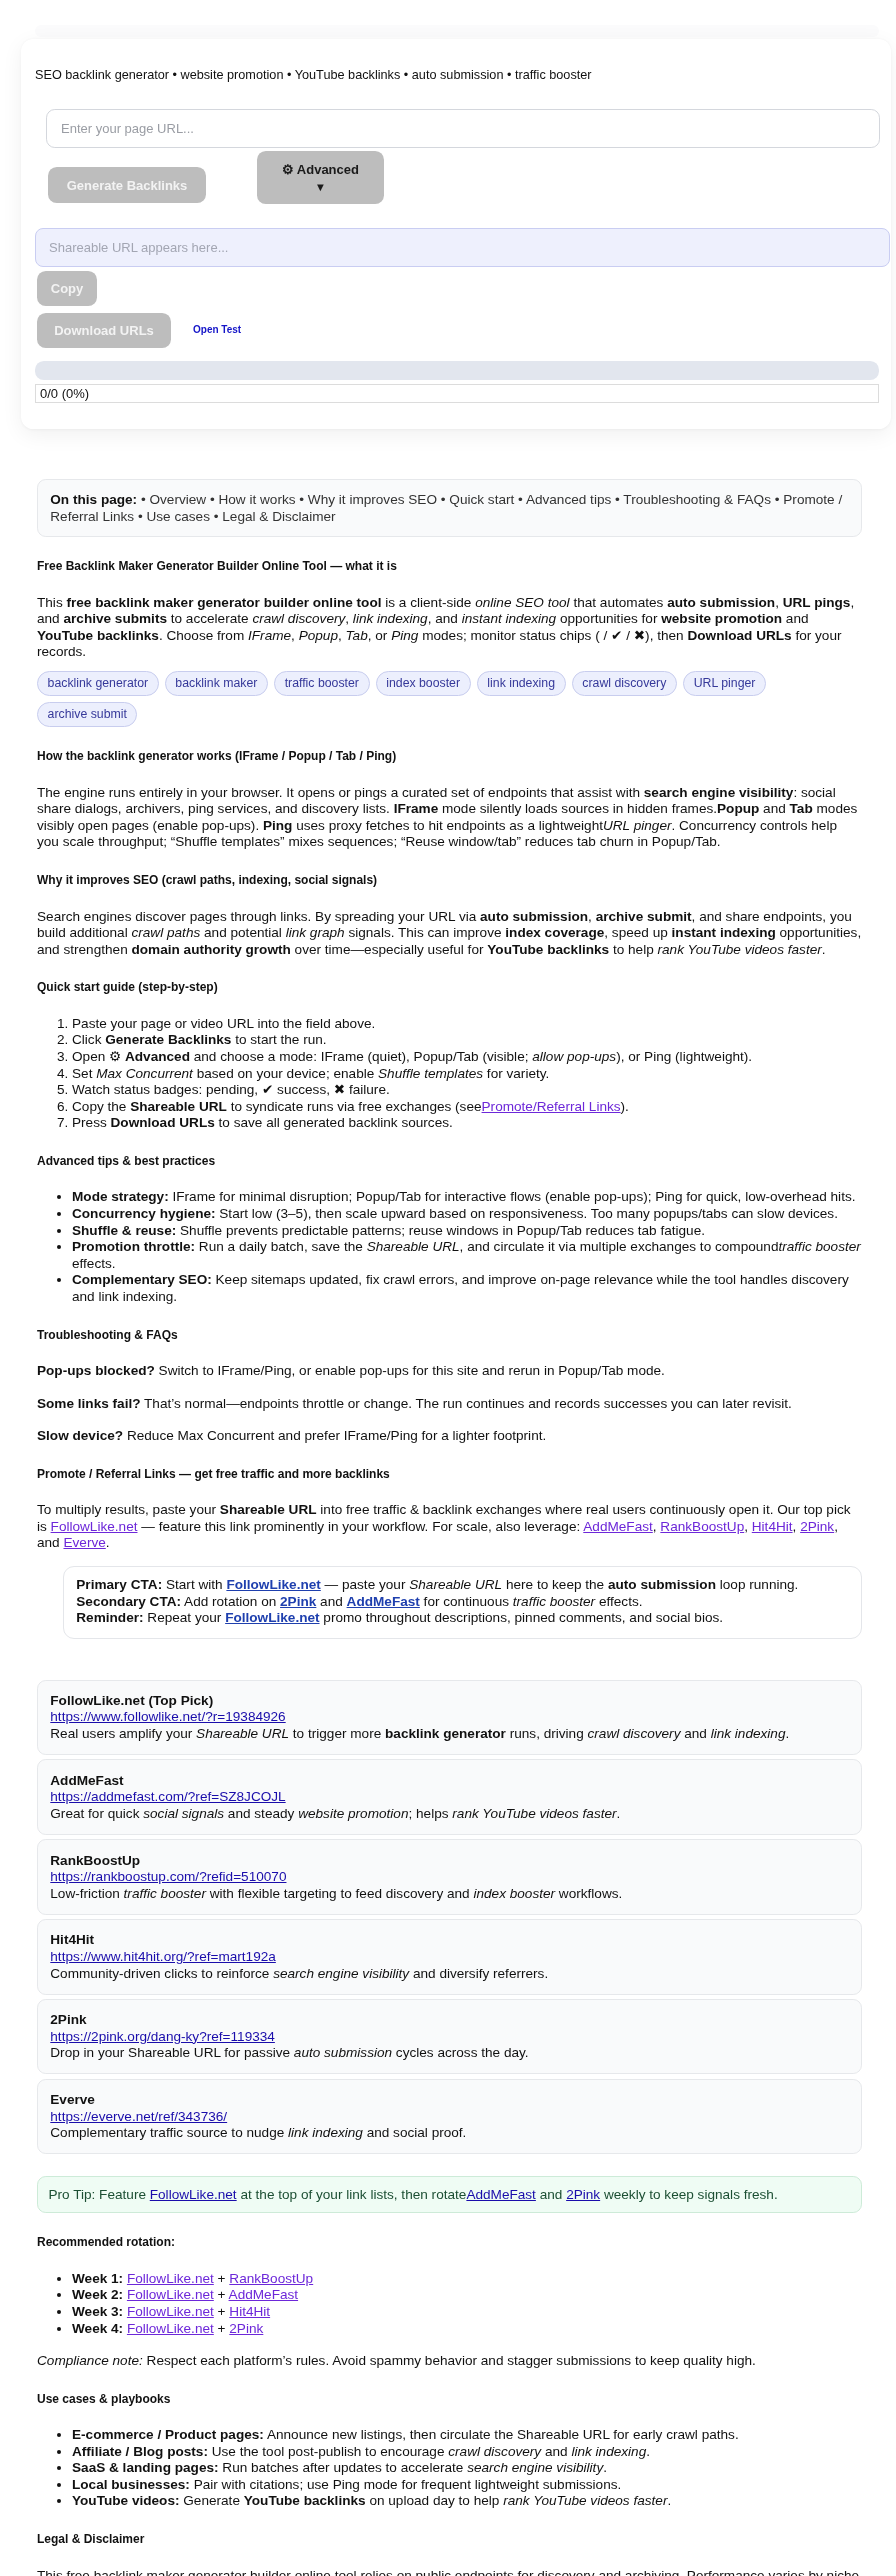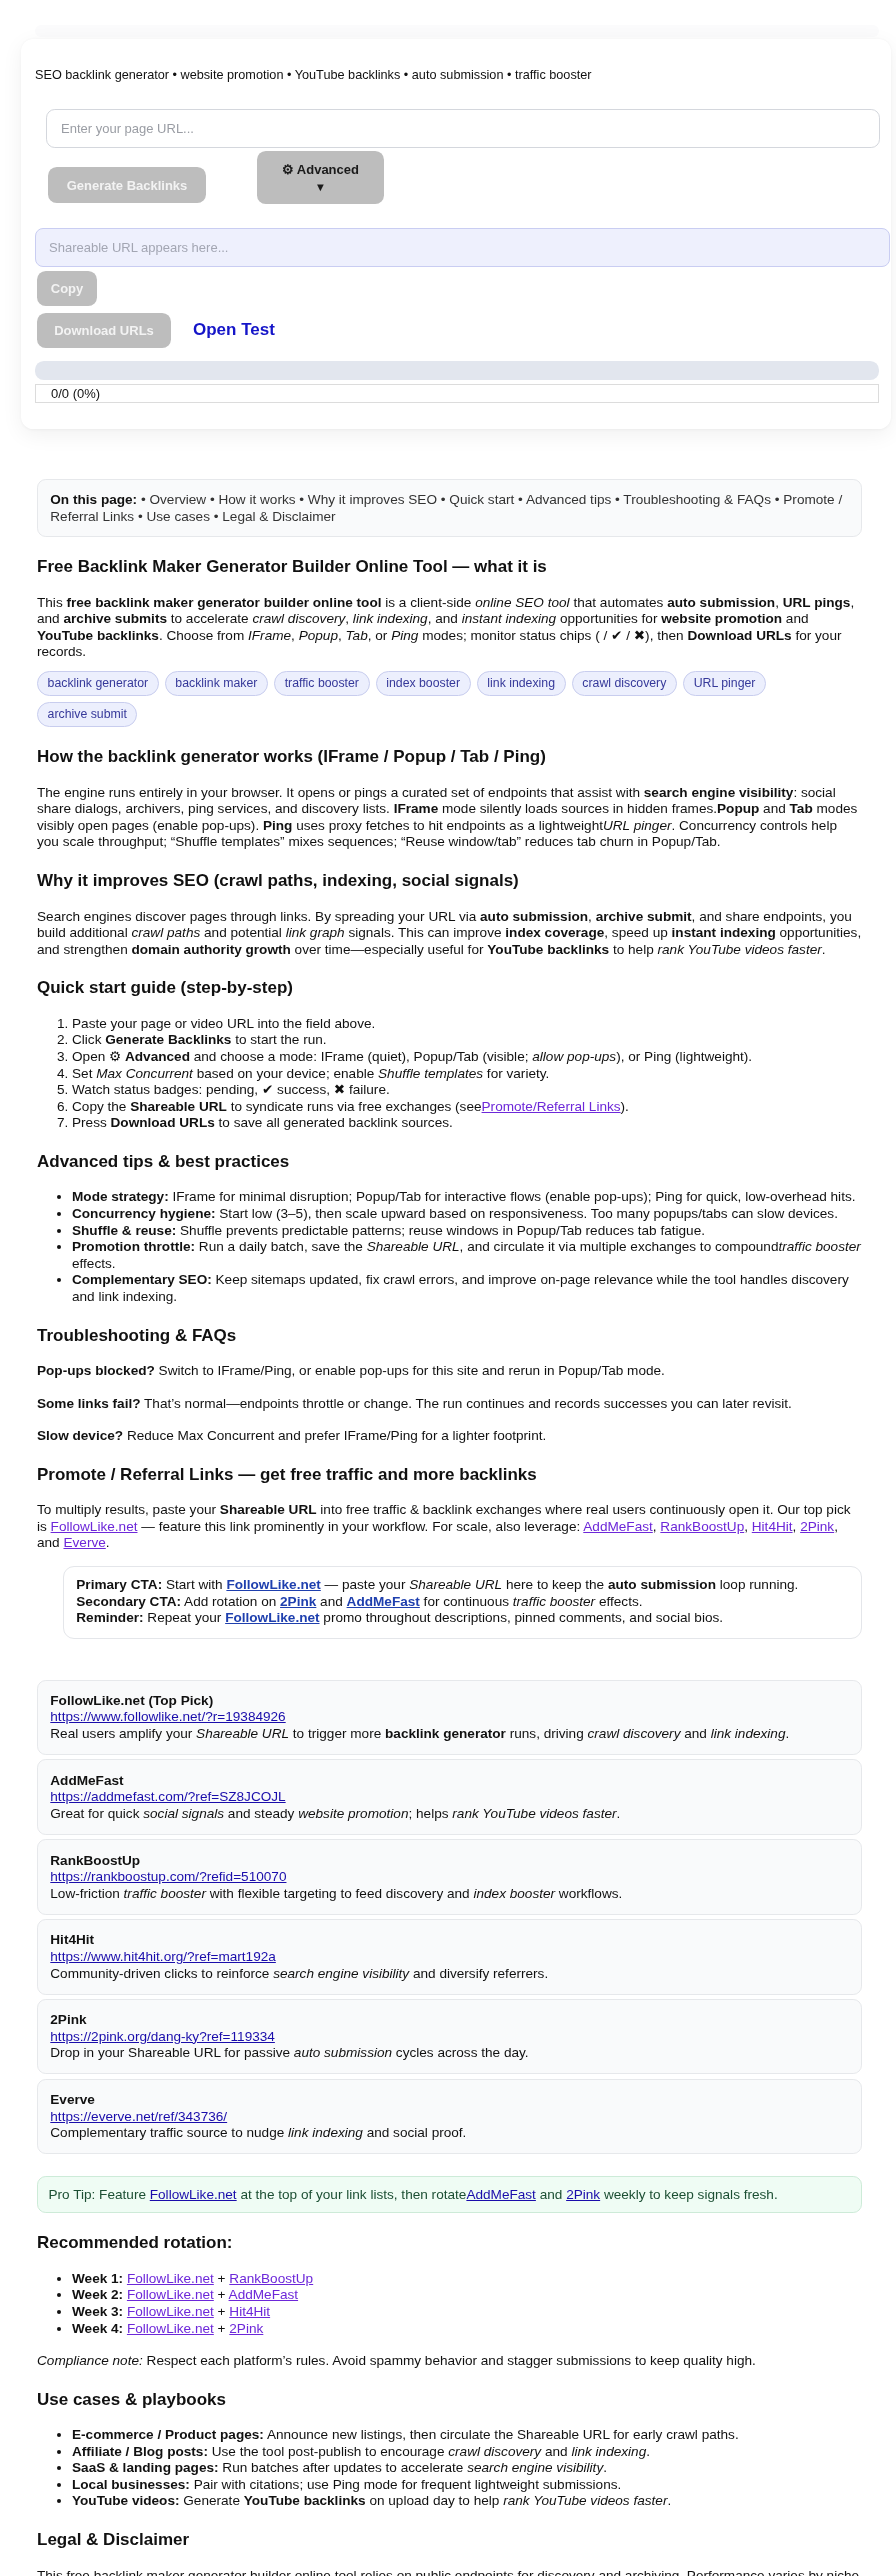--- a/index.html
+++ b/index.html
@@ -48,40 +48,40 @@
     position: absolute; left: 35px; top: 228px; width: 855px; height: 39px;
     border: 0.9px solid #c9cdf2; border-radius: 8px; background: #eef0fd;
     font-family: "Liberation Sans", sans-serif;
     font-size: 13px; padding: 4px 13px; color: #333;
   }
   .share-input::placeholder { color: #a3a6b3; }
   .btn-copy { left: 37px; top: 271px; width: 60px; height: 35px; }
   .btn-download { left: 37px; top: 313px; width: 134px; height: 35px; }
   .open-test {
     position: absolute; left: 193px; top: 322px;
-    color: #1515c8; font-weight: bold; font-size: 17px; text-decoration: none;
+    color: #1515c8; font-weight: bold; font-size: 10px; text-decoration: none;
   }
   .progress-track {
     position: absolute; left: 35px; top: 361px; width: 844px; height: 19px;
     background: #e2e6ee; border-radius: 8.8px; overflow: hidden;
   }
   .progress-fill { height: 100%; background: #4b6bdc; width: 0; }
   .progress-status {
     position: absolute; left: 35px; top: 384px; width: 844px; height: 19px;
     border: 0.9px solid #dcdcdc; background: #fff; font-size: 13px;
-    line-height: 17.5px; padding-left: 15px;
+    line-height: 17.5px; padding-left: 4px;
   }
 
   .content { position: absolute; left: 37px; top: 473px; width: 825px; }
   .toc {
     background: #f9fafb; border: 0.9px solid #e6e8eb; border-radius: 8.8px;
     padding: 10.5px 12.3px; margin-top: 6.1px; line-height: 17.5px; color: #333;
   }
   .toc b { color: #111; }
-  h2 { font-size: 17px; font-weight: bold; margin: 19px 0 17.5px; line-height: 21px; }
+  h2 { font-size: 12px; font-weight: bold; margin: 19px 0 17.5px; line-height: 21px; }
   p { margin: 0 0 14px; }
   .chips { display: flex; flex-wrap: wrap; gap: 6.1px; margin: -3.5px 0 0; }
   .chip {
     background: #eceffd; border: 0.9px solid #c8cdee; color: #36399a;
     border-radius: 14px; padding: 3.5px 9.6px; font-size: 12.3px; line-height: 15.8px;
     cursor: pointer;
   }
   ol, ul { margin: 0 0 15.8px; padding-left: 35px; }
   li { margin: 0; line-height: 16.6px; }
   ul.adv li { margin-bottom: 0; }

